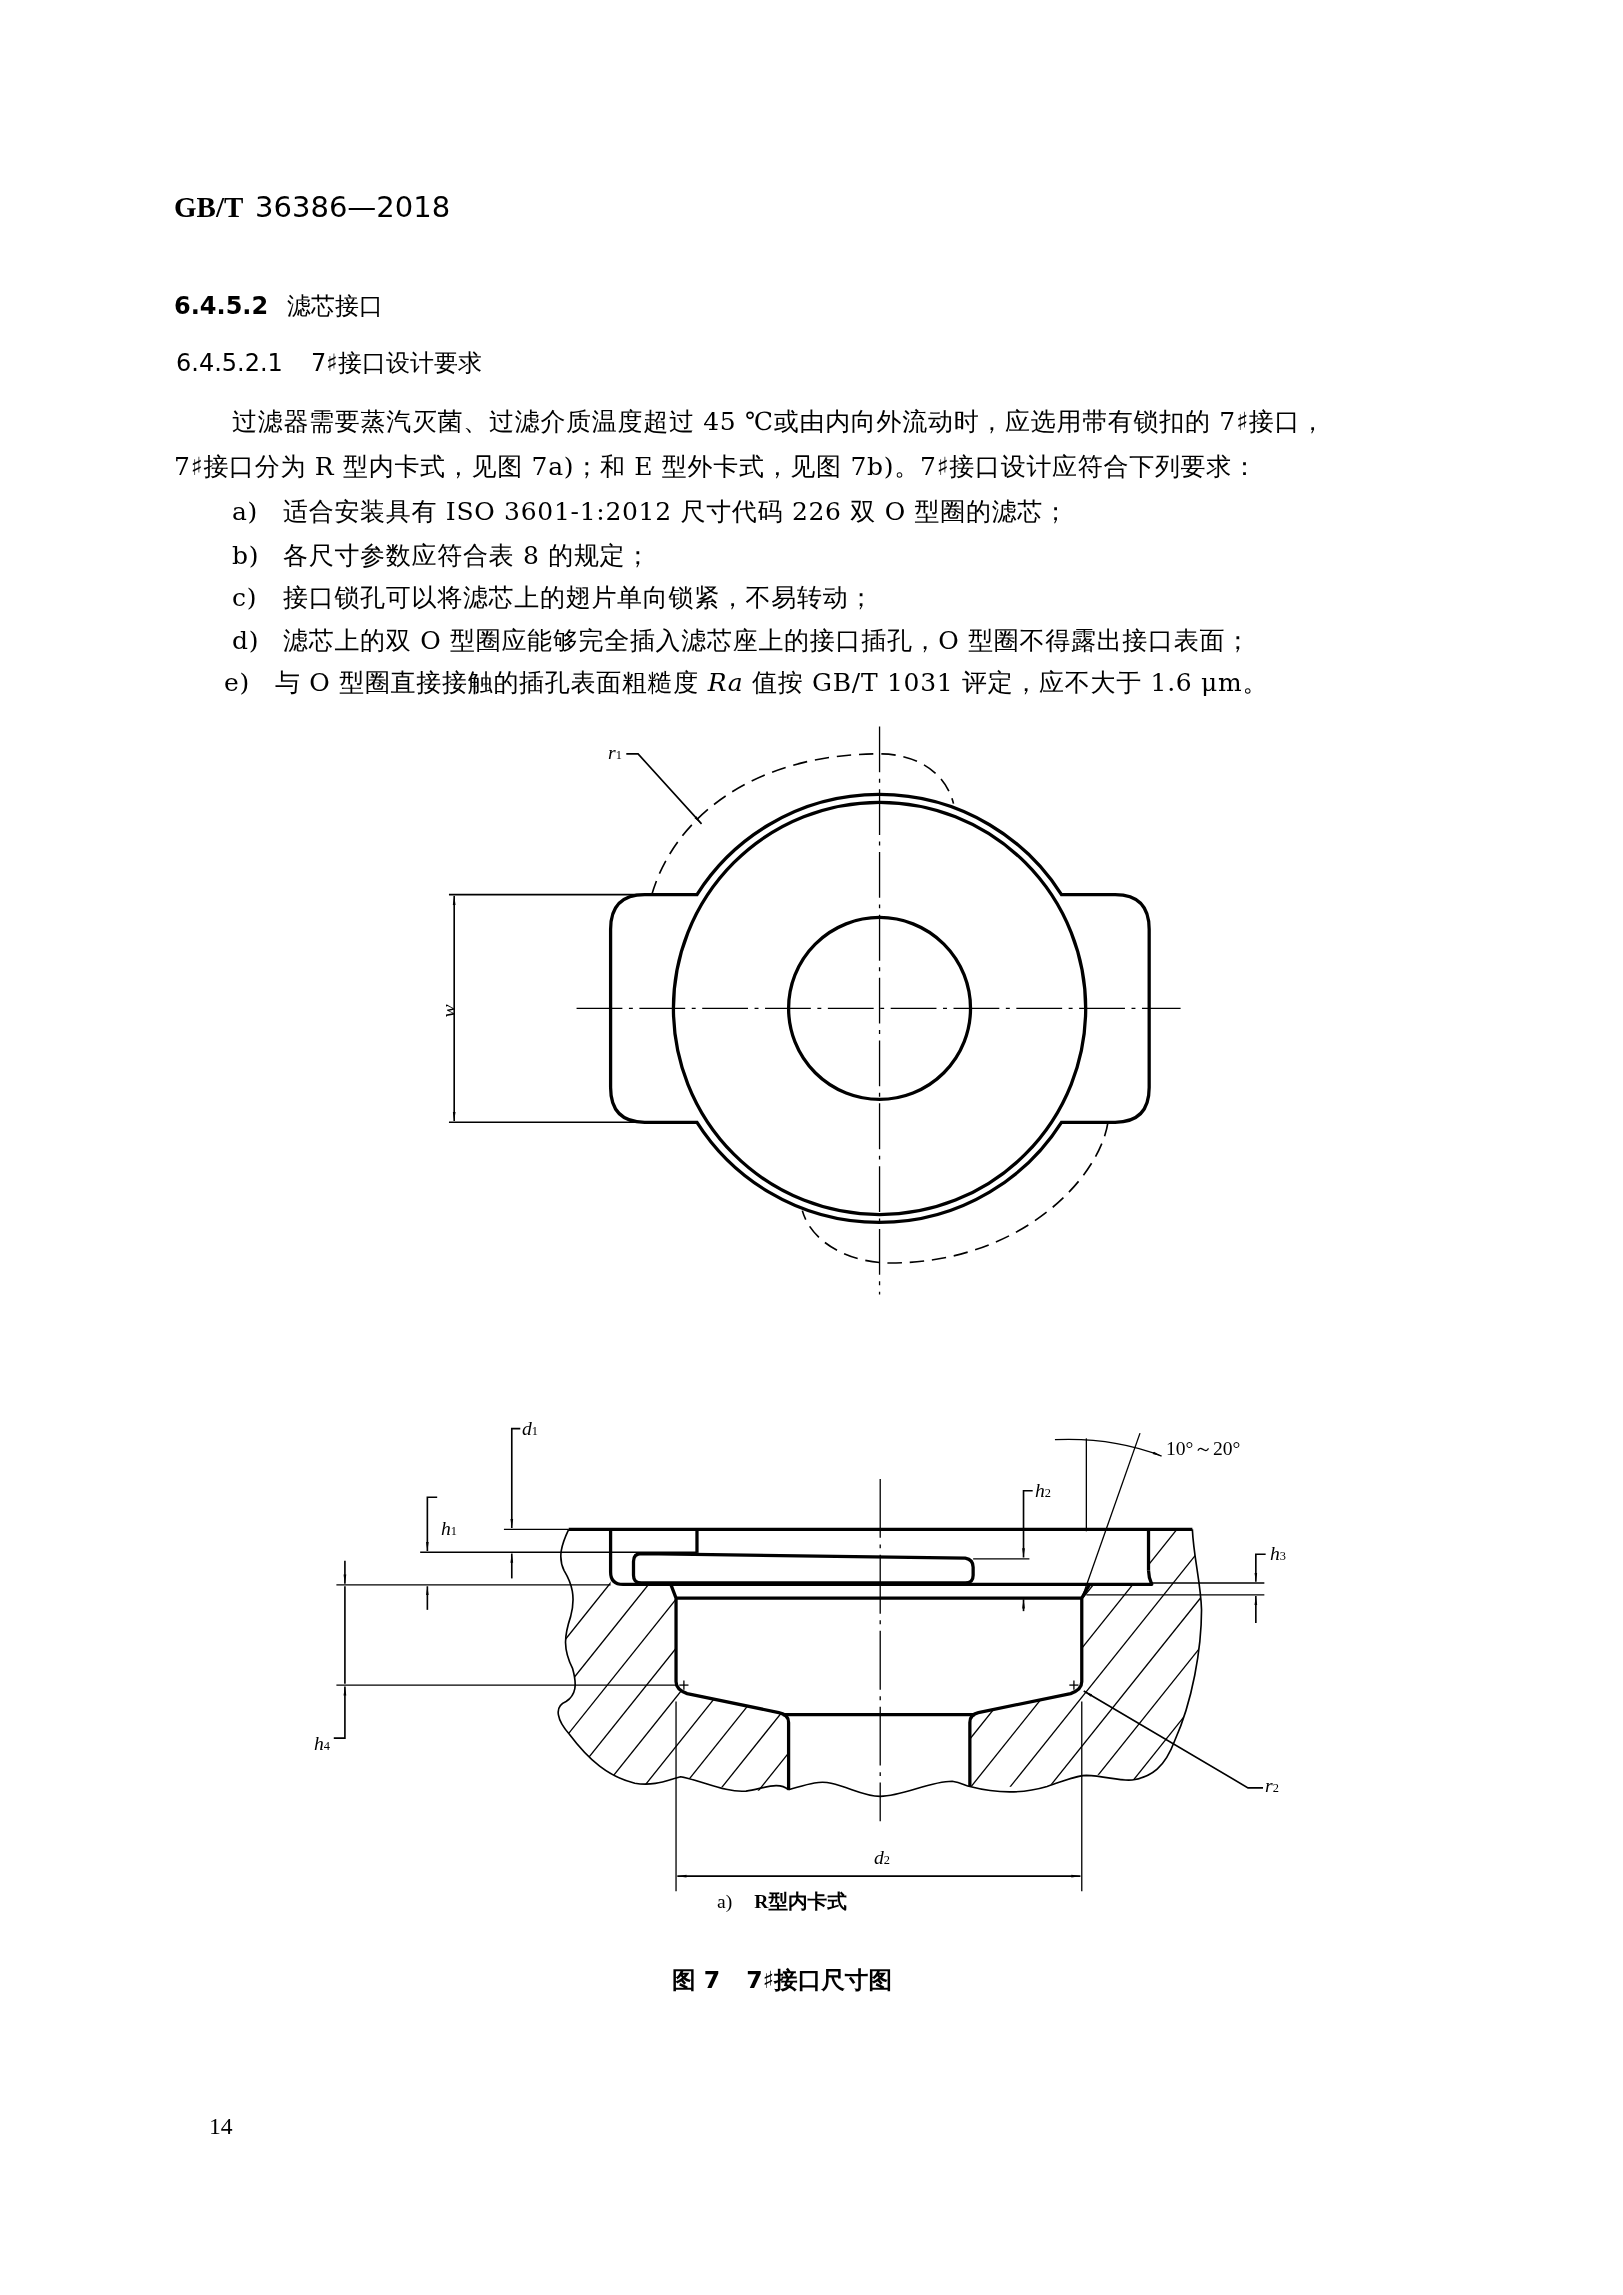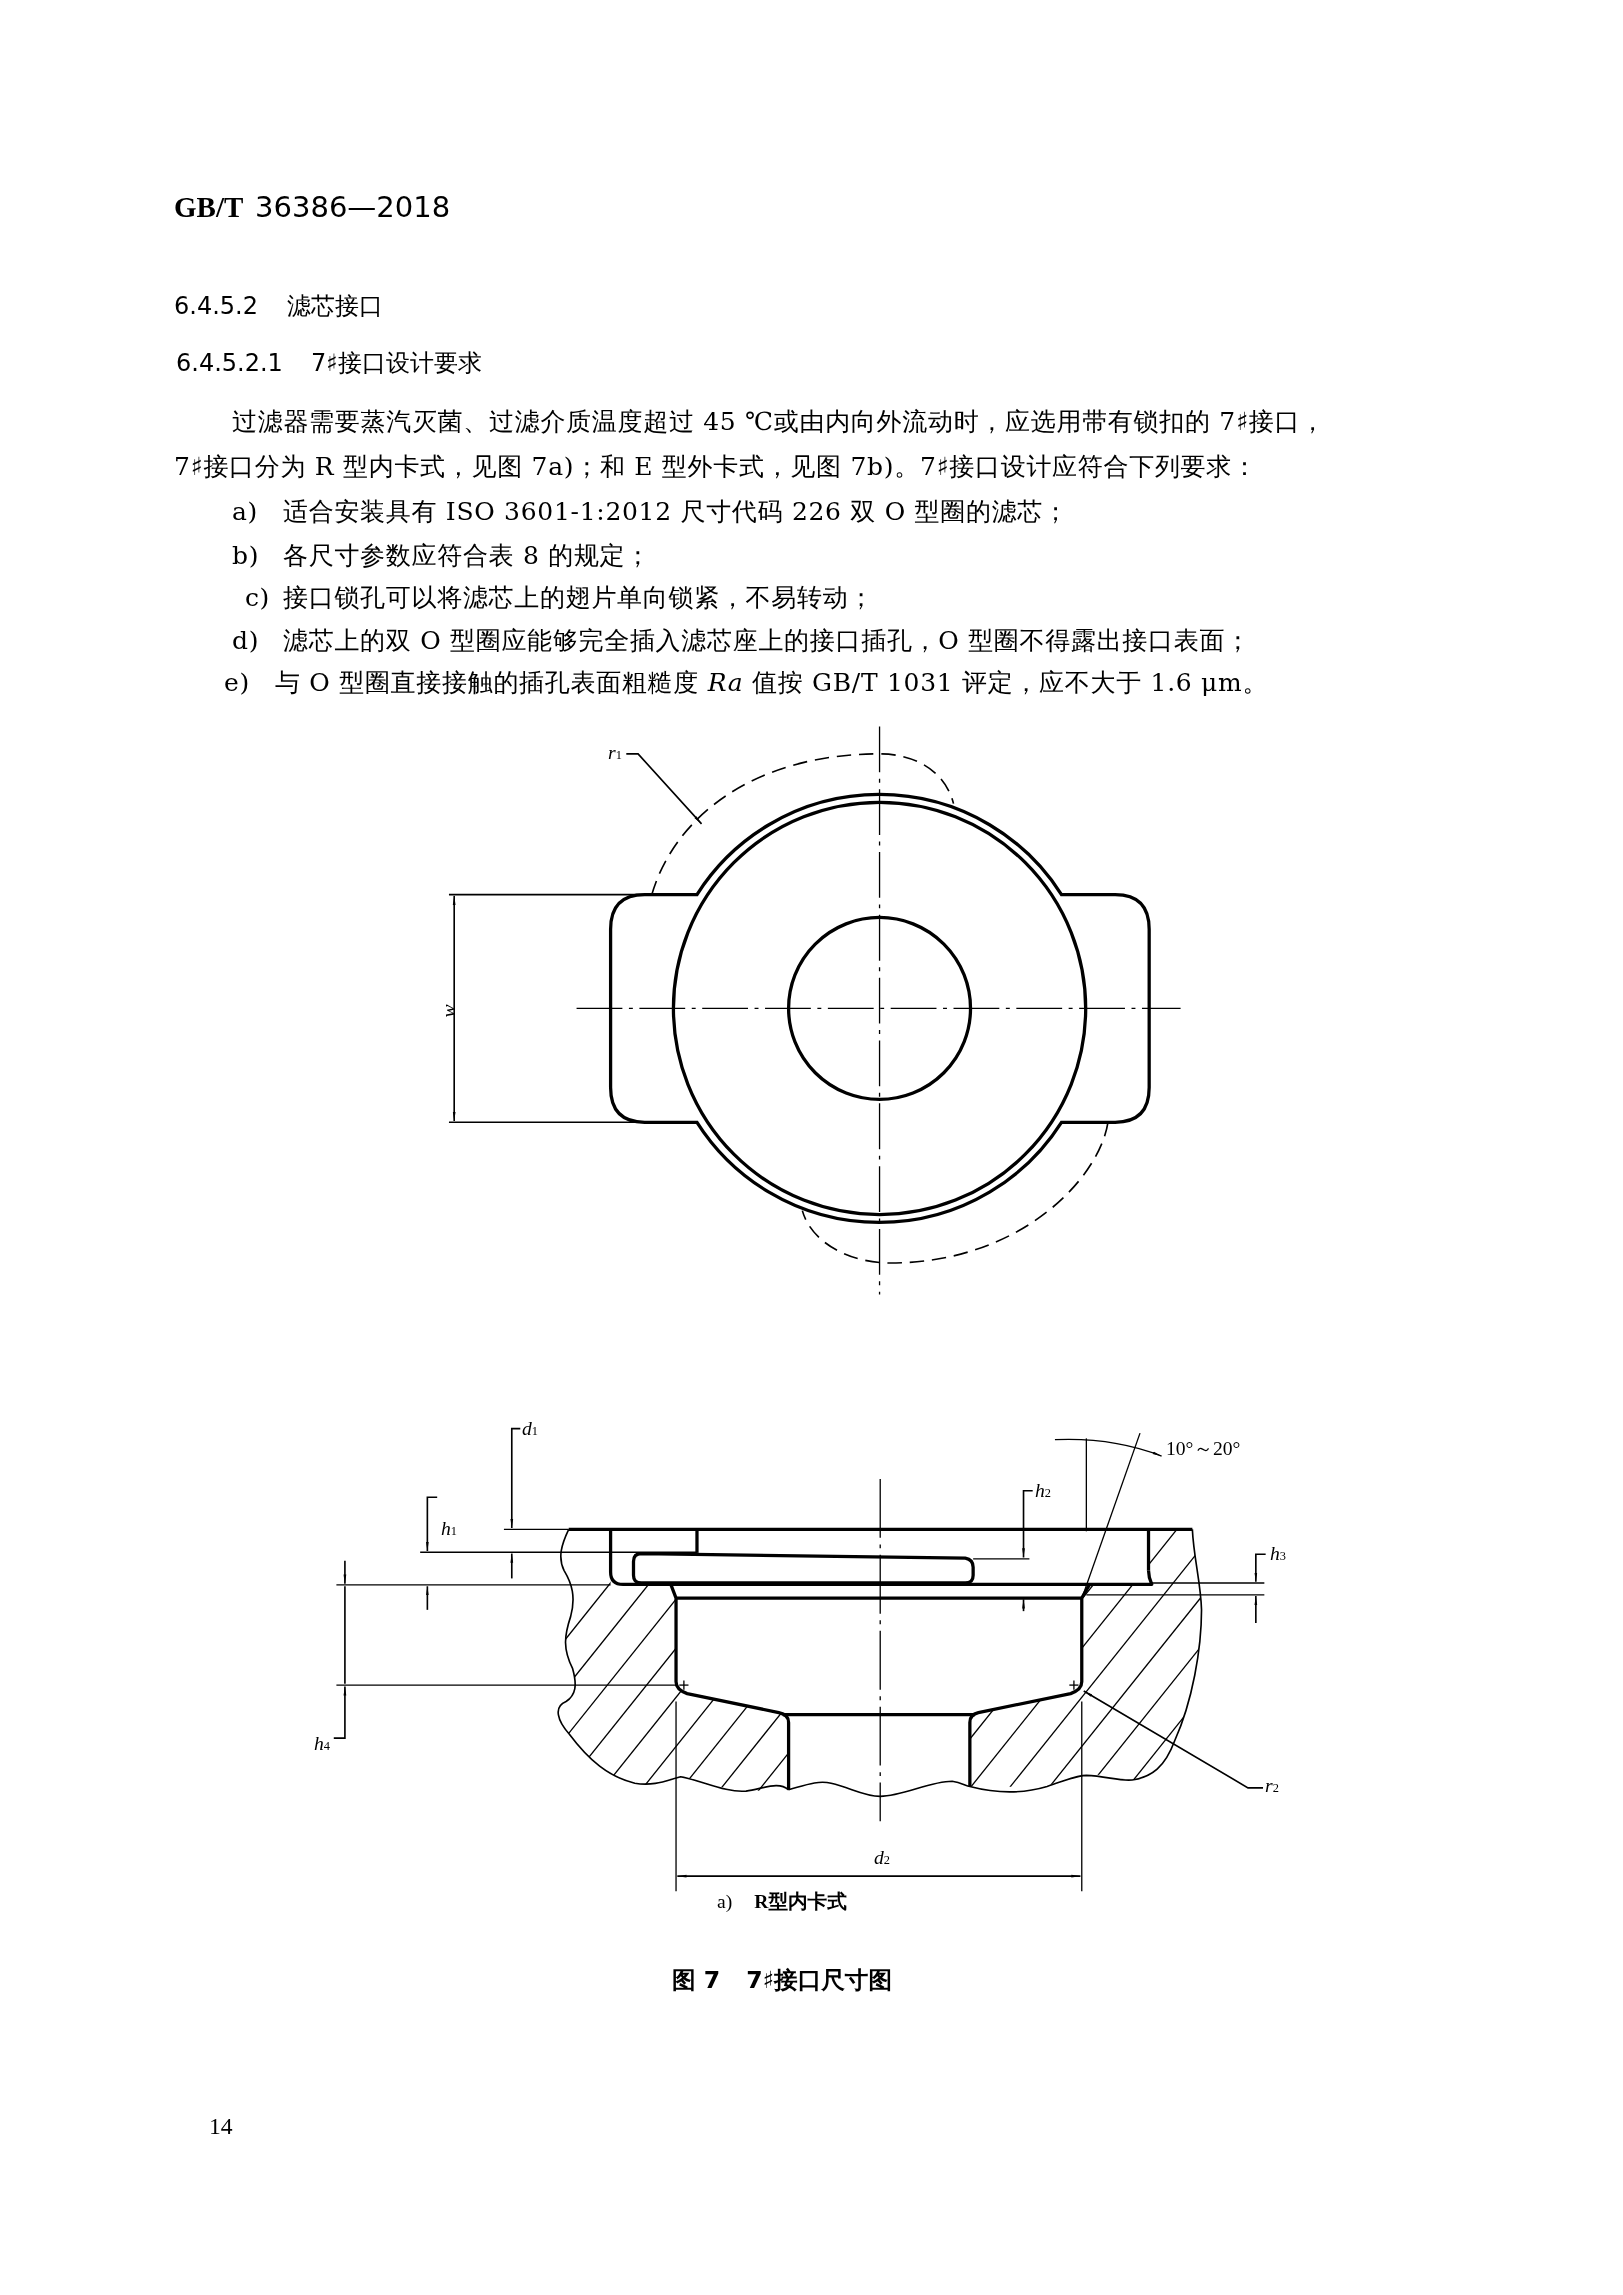--- a/index.html
+++ b/index.html
@@ -23,36 +23,36 @@
   .pgno { font-family: "Liberation Serif", "DejaVu Serif", serif; font-size: 23.6px; }
 </style>
 </head>
 <body>
 
 <div class="abs hdr">
   <span class="code-b">GB/T</span><span class="code-n">36386—2018</span>
 </div>
 
 <div class="abs h" style="left:174px; top:292px;">
-  <span class="num" style="width:113px;">6.4.5.2</span><span>滤芯接口</span>
+  <span class="num" style="width:113px;font-weight:bold;">6.4.5.2</span><span>滤芯接口</span>
 </div>
 <div class="abs h" style="left:176px; top:349px;">
   <span class="num" style="width:135px;">6.4.5.2.1</span><span>7♯接口设计要求</span>
 </div>
 
 <div class="abs body" style="left:232px; top:407px;text-align:right;">过滤器需要蒸汽灭菌、过滤介质温度超过 45 ℃或由内向外流动时，应选用带有锁扣的 7♯接口，</div>
 <div class="abs body" style="left:174px; top:452px;">7♯接口分为 R 型内卡式，见图 7a)；和 E 型外卡式，见图 7b)。7♯接口设计应符合下列要求：</div>
 
 <div class="abs body" style="left:232px; top:497px;">
   <span class="item-label">a)</span><span>适合安装具有 ISO 3601-1:2012 尺寸代码 226 双 O 型圈的滤芯；</span>
 </div>
 <div class="abs body" style="left:232px; top:541px;">
   <span class="item-label">b)</span><span>各尺寸参数应符合表 8 的规定；</span>
 </div>
-<div class="abs body" style="left:232px; top:583px;text-align:center;">
+<div class="abs body" style="left:232px; top:583px;">
   <span class="item-label">c)</span><span>接口锁孔可以将滤芯上的翅片单向锁紧，不易转动；</span>
 </div>
 <div class="abs body" style="left:232px; top:626px;">
   <span class="item-label">d)</span><span>滤芯上的双 O 型圈应能够完全插入滤芯座上的接口插孔，O 型圈不得露出接口表面；</span>
 </div>
 <div class="abs body" style="left:224px; top:668px;">
   <span class="item-label">e)</span><span>与 O 型圈直接接触的插孔表面粗糙度 </span><span class="it">Ra</span><span> 值按 GB/T 1031 评定，应不大于 1.6 μm。</span>
 </div>
 
 <svg width="1623" height="2295" viewBox="0 0 2480 3507">

